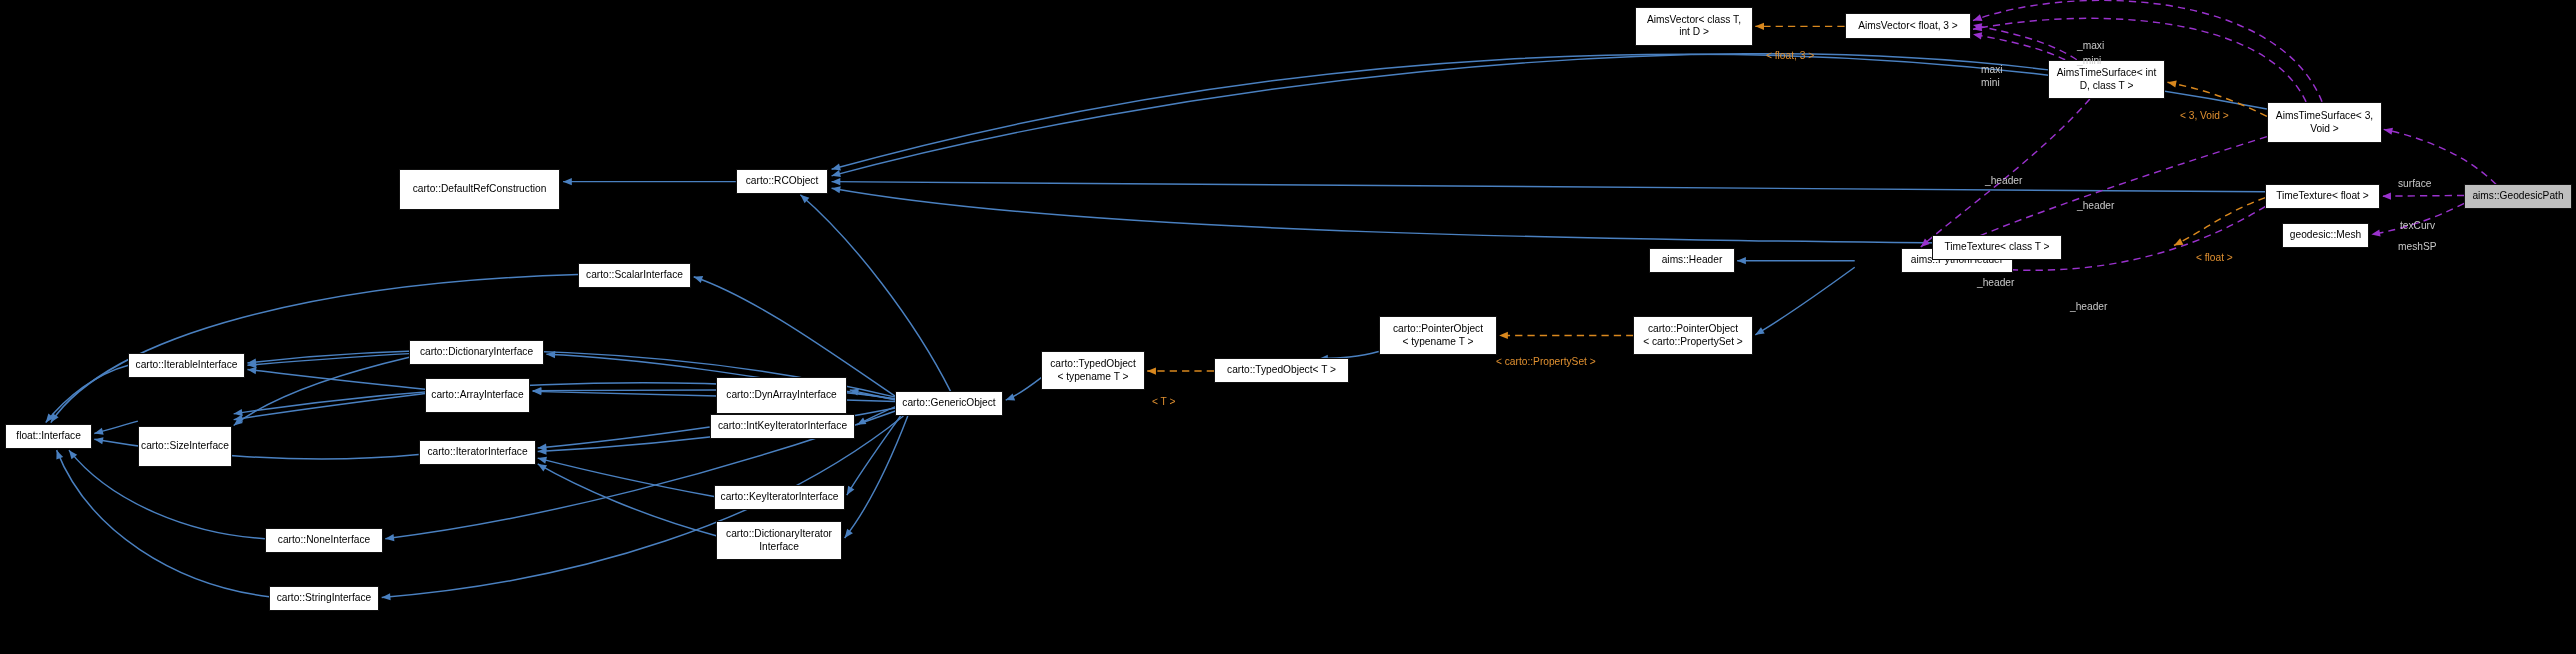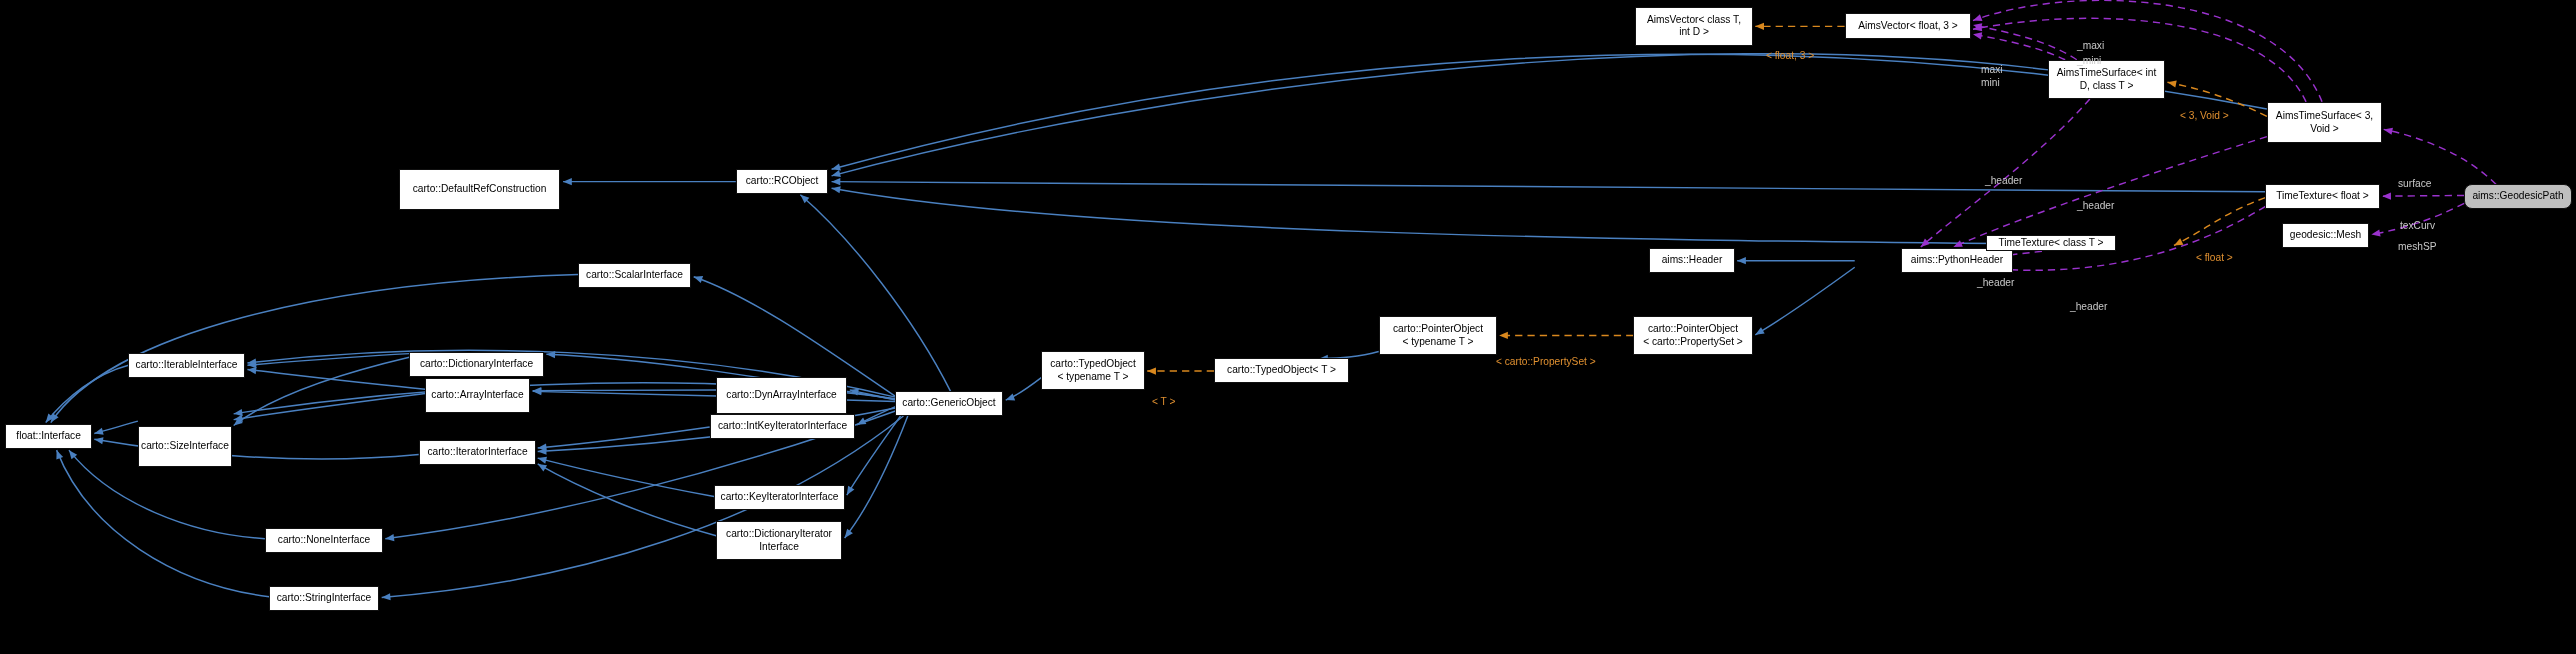--- a/index.html
+++ b/index.html
@@ -17,21 +17,21 @@
   .node{
     position:absolute;
     display:flex;align-items:center;justify-content:center;
     box-sizing:border-box;
     background:#fff;color:#000;
     border:0.7px solid #101010;
     font-size:10.2px;line-height:1.22;
     text-align:center;white-space:pre-line;
     padding:0.7px 2.2px;
   }
-  .node.highlight{background:#bfbfbf;border-radius:8px;}
+  .node.highlight{background:#bfbfbf;}
   .elabel{
     position:absolute;
     color:#c9c9c9;font-size:10.2px;white-space:nowrap;margin-top:40px;
   }
   .elabel.tpl{color:#e09030;}
 </style>
 </head>
 <body>
 
 <div id="diagram">
@@ -112,24 +112,24 @@
 D, class T &gt;</div>
   <div class="node" style="left:2267px;top:102px;width:115px;height:41px">AimsTimeSurface&lt; 3,
 Void &gt;</div>
   <div class="node" style="left:399px;top:169px;width:161px;height:41px">carto::DefaultRefConstruction</div>
   <div class="node" style="left:736px;top:169px;width:92px;height:25px">carto::RCObject</div>
   <div class="node" style="left:2265px;top:184px;width:115px;height:25px">TimeTexture&lt; float &gt;</div>
   <div class="node highlight" style="left:2464px;top:184px;width:108px;height:25px">aims::GeodesicPath</div>
   <div class="node" style="left:2282px;top:223px;width:87px;height:25px">geodesic::Mesh</div>
   <div class="node" style="left:1649px;top:248px;width:86px;height:25px">aims::Header</div>
   <div class="node" style="left:1901px;top:248px;width:112px;height:25px">aims::PythonHeader</div>
-  <div class="node" style="left:1986px;top:235px;width:130px;height:16px">TimeTexture&lt; class T &gt;</div>
+  <div class="node" style="left:1932px;top:235px;width:130px;height:25px">TimeTexture&lt; class T &gt;</div>
   <div class="node" style="left:578px;top:263px;width:113px;height:25px">carto::ScalarInterface</div>
   <div class="node" style="left:128px;top:353px;width:117px;height:25px">carto::IterableInterface</div>
-  <div class="node" style="left:409px;top:352px;width:135px;height:25px">carto::DictionaryInterface</div>
+  <div class="node" style="left:409px;top:340px;width:135px;height:25px">carto::DictionaryInterface</div>
   <div class="node" style="left:425px;top:378px;width:105px;height:35px">carto::ArrayInterface</div>
   <div class="node" style="left:138px;top:426px;width:94px;height:41px">carto::SizeInterface</div>
   <div class="node" style="left:5.1px;top:424px;width:87px;height:25px">float::Interface</div>
   <div class="node" style="left:716px;top:377px;width:131px;height:37px">carto::DynArrayInterface</div>
   <div class="node" style="left:710px;top:414px;width:145px;height:25px">carto::IntKeyIteratorInterface</div>
   <div class="node" style="left:419px;top:440px;width:117px;height:25px">carto::IteratorInterface</div>
   <div class="node" style="left:714px;top:485px;width:131px;height:25px">carto::KeyIteratorInterface</div>
   <div class="node" style="left:716px;top:521px;width:126px;height:39px">carto::DictionaryIterator
 Interface</div>
   <div class="node" style="left:265px;top:528px;width:118px;height:25px">carto::NoneInterface</div>

